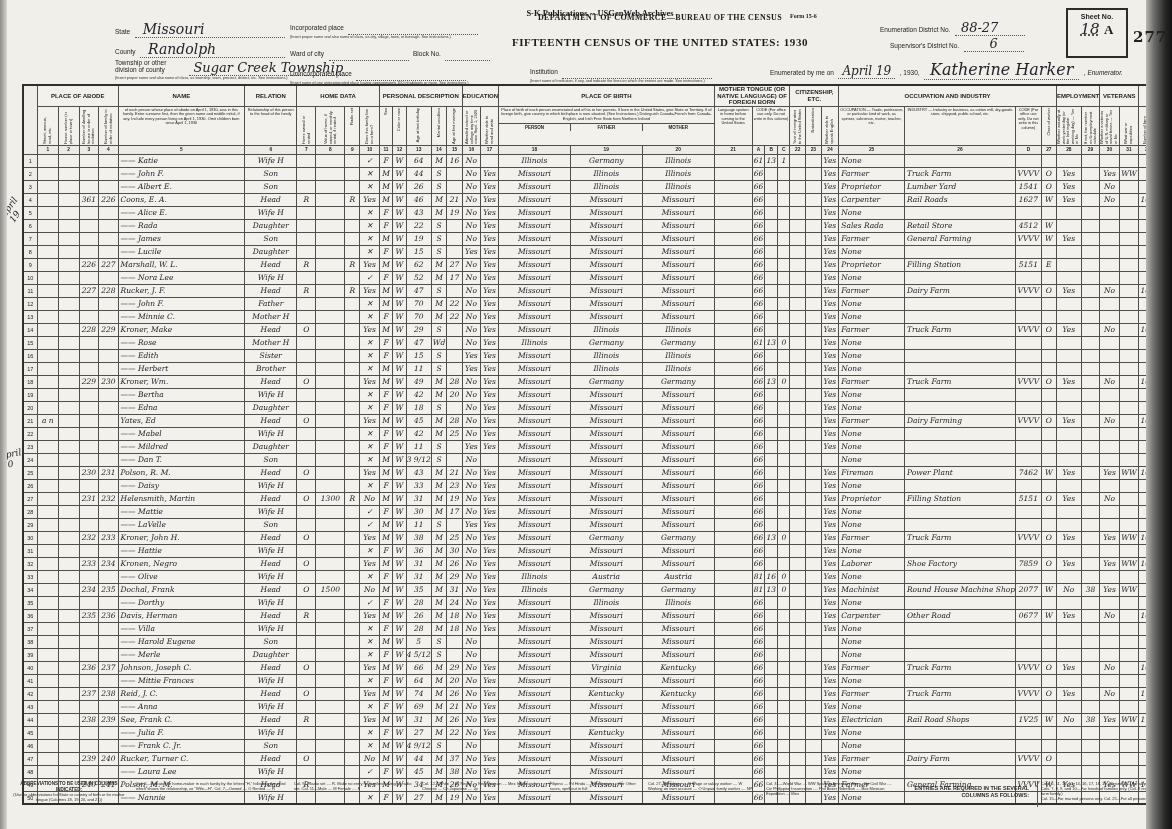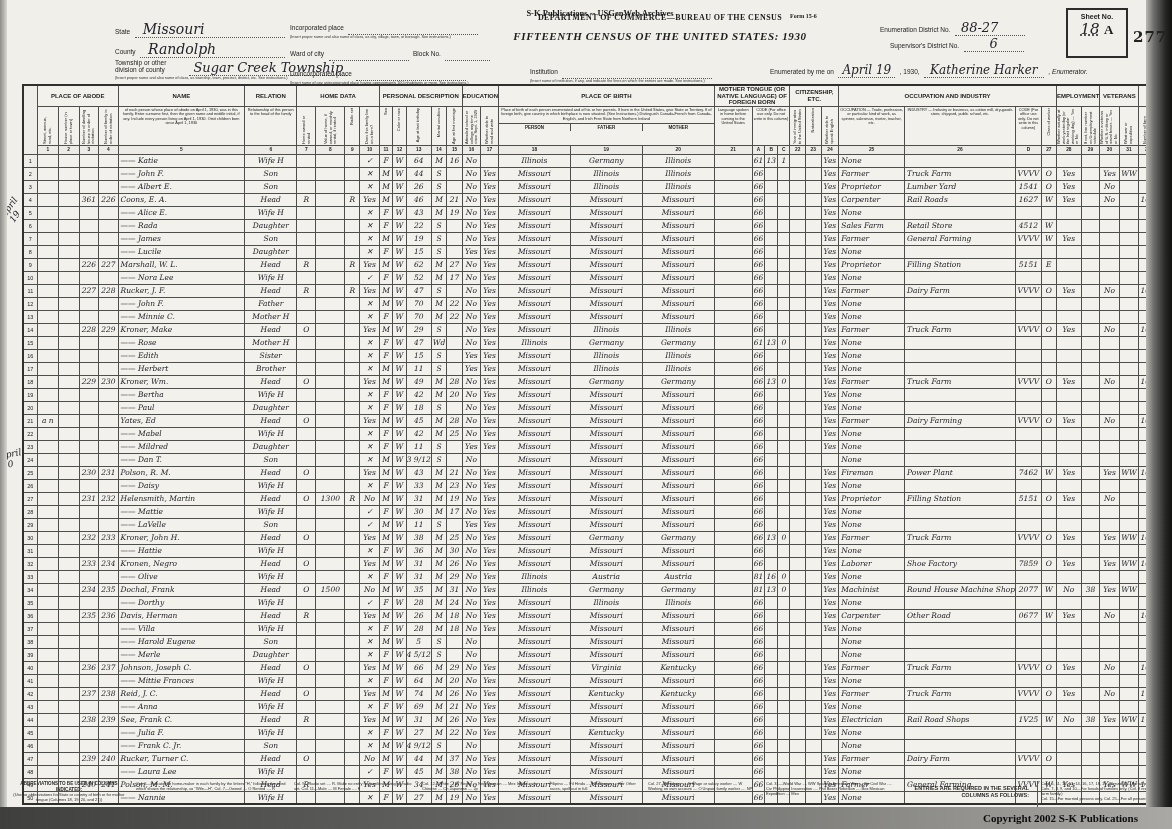--- a/index.html
+++ b/index.html
@@ -95,33 +95,33 @@
     </div>
 
     <div class="abs" style="left:440px;top:2px;width:320px;text-align:center;">
       <span class="ttl-src">S-K Publications -- USGenWeb Archives</span>
     </div>
     <div class="abs" style="left:790px;top:4px;">
       <span class="ttl-form">Form 15-6</span>
     </div>
     <div class="abs" style="left:480px;top:13px;width:360px;text-align:center;">
       <div class="ttl-dept">DEPARTMENT OF COMMERCE—BUREAU OF THE CENSUS</div>
-      <div class="ttl-census" style="margin-top:8px;font-style:italic;">FIFTEENTH CENSUS OF THE UNITED STATES: 1930</div>
+      <div class="ttl-census" style="margin-top:14px;">FIFTEENTH CENSUS OF THE UNITED STATES: 1930</div>
     </div>
 
     <div class="abs" style="left:530px;top:60px;width:230px;">
       <span class="lbl">Institution</span>
       <span class="dots" style="min-width:150px;">&nbsp;</span>
       <div class="fine">(Insert name of institution, if any, and indicate the lines on which the entries are made.  See instructions.)</div>
     </div>
     <div class="abs" style="left:770px;top:60px;white-space:nowrap;">
       <span class="lbl">Enumerated by me on</span>
       <span class="hw dots" style="font-size:12px;padding:0 4px;">April 19</span>
       <span class="lbl">, 1930,</span>
-      <span class="hw dots" style="font-size:12px;min-width:120px;padding:0 6px;">Katherine Harker</span>
+      <span class="hw dots" style="font-size:16px;min-width:120px;padding:0 6px;">Katherine Harker</span>
       <span class="lbl" style="font-style:italic;">, Enumerator.</span>
     </div>
 
     <div class="abs" style="left:880px;top:12px;white-space:nowrap;">
       <span class="lbl">Enumeration District No.</span>
       <span class="hw dots" style="font-size:13px;min-width:70px;padding:0 6px;margin-top:8px;">88-27</span>
     </div>
     <div class="abs" style="left:890px;top:34px;white-space:nowrap;">
       <span class="lbl">Supervisor's District No.</span>
       <span class="hw dots" style="font-size:13px;min-width:60px;padding:0 6px;text-align:center;">6</span>
@@ -564,21 +564,21 @@
             <td>Missouri</td>
             <td>Missouri</td>
             <td>Missouri</td>
             <td></td>
             <td>66</td>
             <td></td>
             <td></td>
             <td></td>
             <td></td>
             <td>Yes</td>
-            <td class="tl">Sales Farm</td>
+            <td class="tl">Sales Rada</td>
             <td class="tl">Retail Store</td>
             <td>4512</td>
             <td>W</td>
             <td></td>
             <td></td>
             <td></td>
             <td></td>
             <td></td>
             <td class="line">6</td>
           </tr>
@@ -1101,21 +1101,21 @@
             <td></td>
             <td></td>
             <td class="line">19</td>
           </tr>
           <tr>
             <td class="line">20</td>
             <td></td>
             <td></td>
             <td></td>
             <td></td>
-            <td class="tl">—— Paul</td>
+            <td class="tl">—— Edna</td>
             <td>Daughter</td>
             <td></td>
             <td></td>
             <td></td>
             <td>✕</td>
             <td>F</td>
             <td>W</td>
             <td>18</td>
             <td>S</td>
             <td></td>
@@ -2359,18 +2359,15 @@
     <div class="fb" style="width:130px;">Col. 31—World War .... WW   Spanish-American War .... Sp   Civil War .... Civ   Philippine Insurrection .... Phil   Boxer Rebellion .... Box   Mexican Expedition .... Mex</div>
     <div class="fb entries" style="width:125px;">ENTRIES ARE REQUIRED IN THE SEVERAL COLUMNS AS FOLLOWS:</div>
     <div class="fb" style="width:150px;border-left:1px solid #555;padding-left:3px;">
       <div>Cols. 6, 11, 12, 13, 14, 16, 17, 18, 19, 20, and 24—For all persons.</div>
       <div>Cols. 7, 8, 9, and 10—For heads of families only.  (Col. 8 requires an entry for a farm family.)</div>
       <div>Col. 15—For married persons only.   Col. 25—For all persons 10 years of age and over.</div>
     </div>
 
   </div>
 
-  <div class="bottom-band">
-    <span class="copyright">Copyright 2002 S-K Publications</span>
-  </div>
   <div class="edge-right"></div>
   <div class="edge-left"></div>
 </div>
 
 </body></html>

